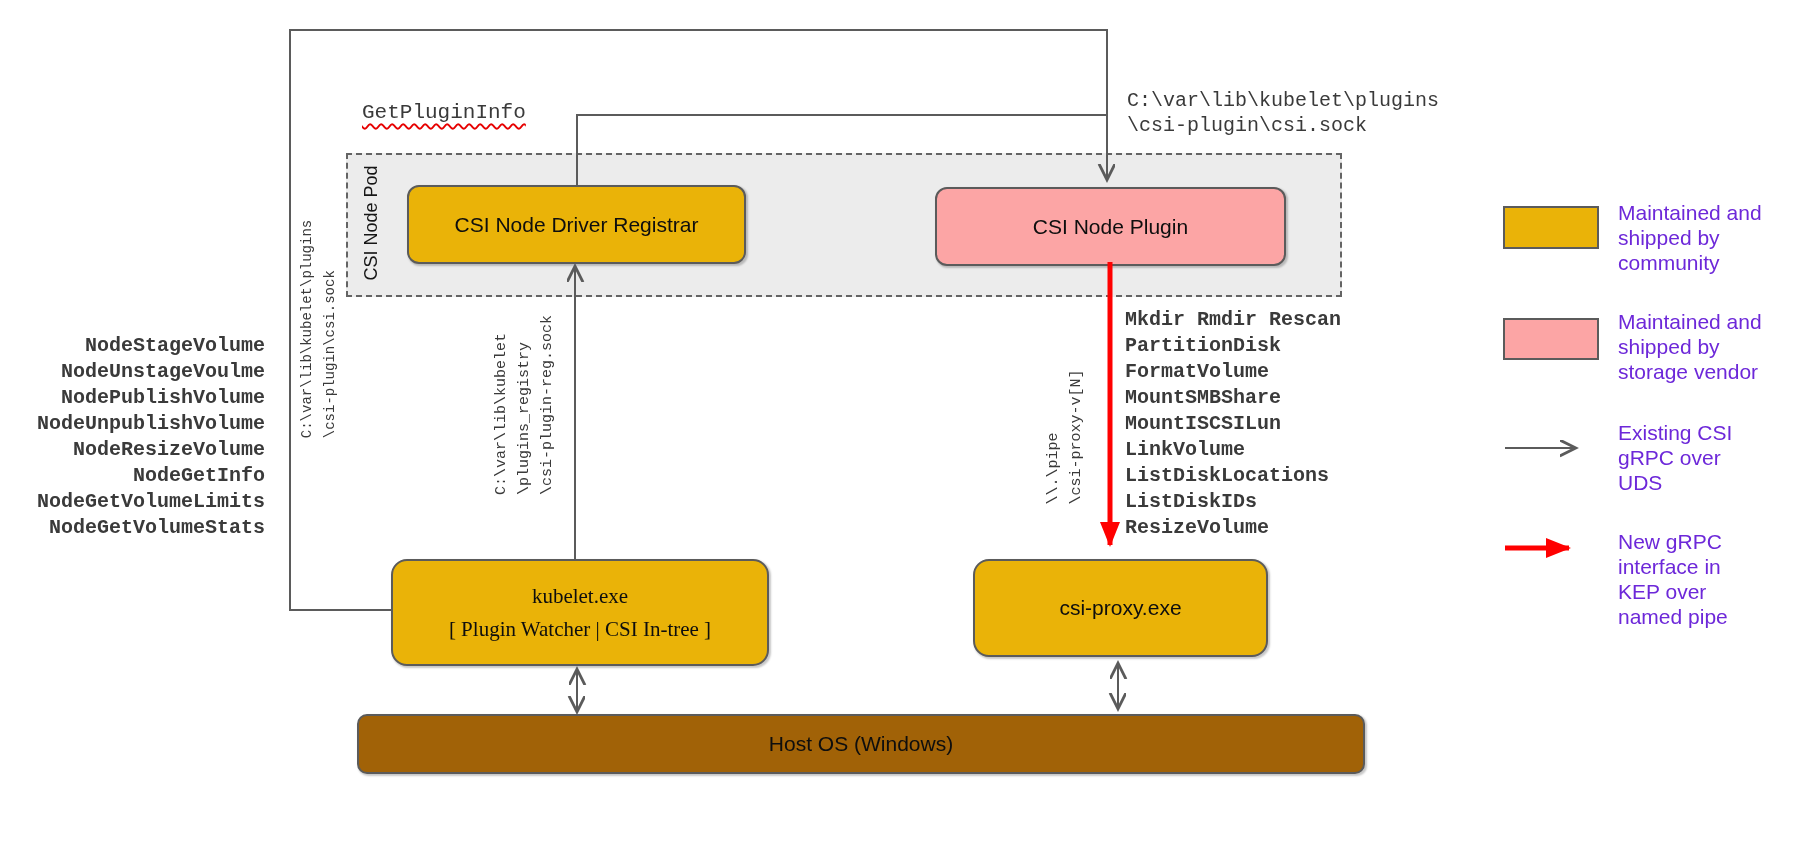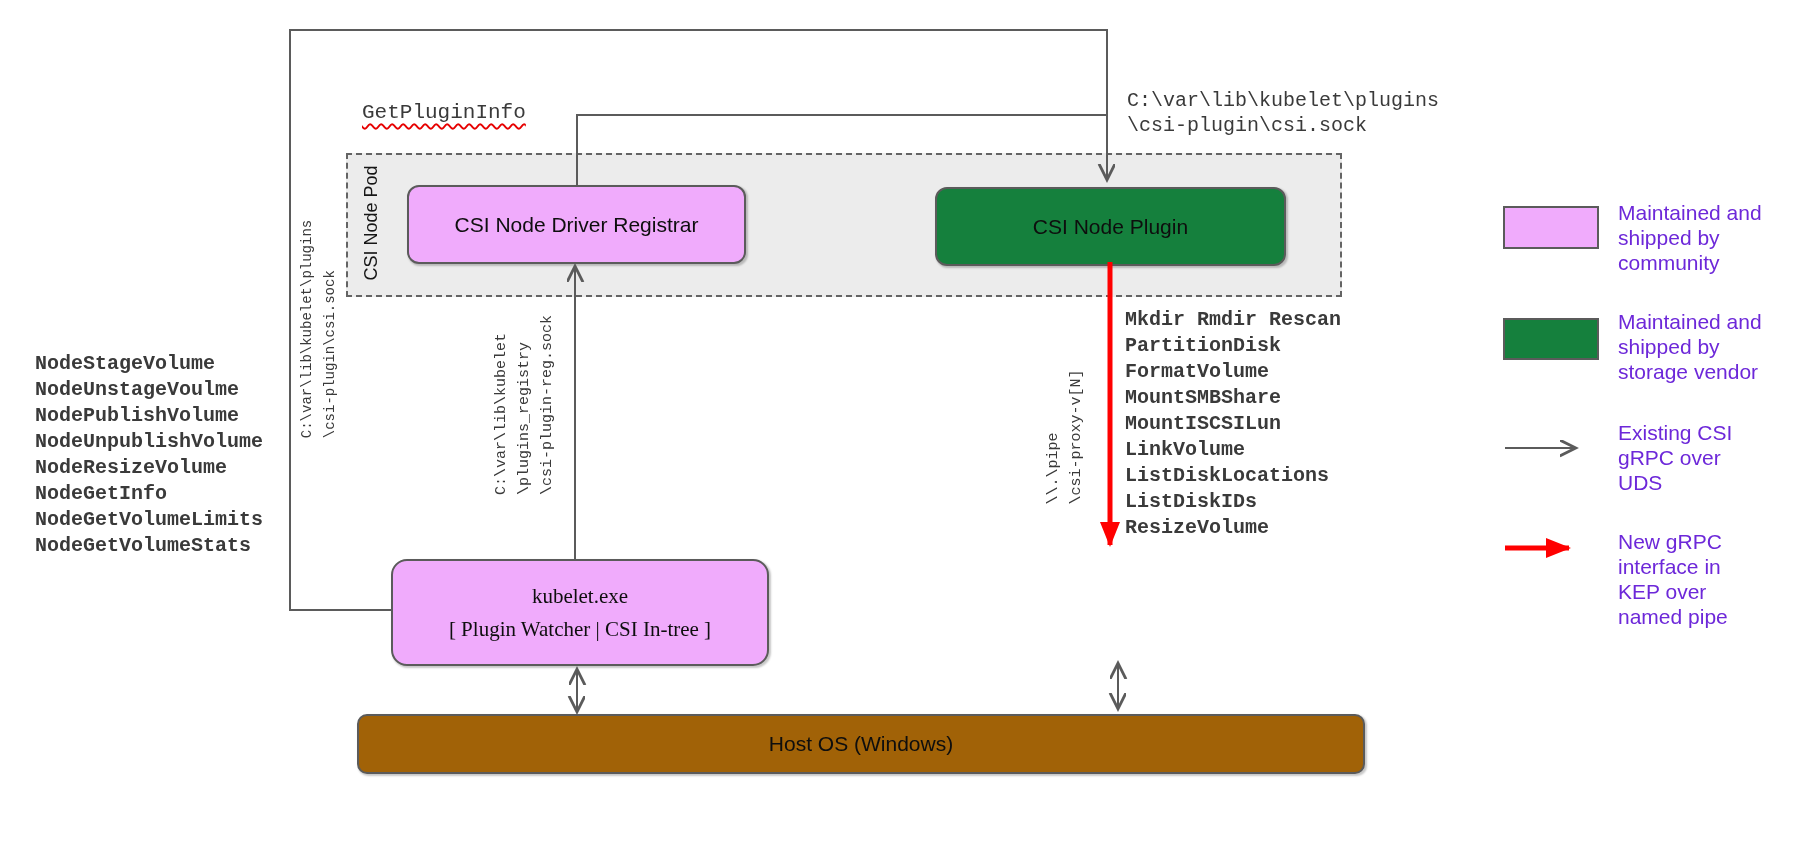--- a/index.html
+++ b/index.html
@@ -3,22 +3,22 @@
 <meta charset="utf-8">
 <style>
   html,body{margin:0;padding:0;background:#fff;}
   .canvas{position:relative;width:1818px;height:842px;background:#ffffff;overflow:hidden;
           font-family:"Liberation Sans",sans-serif;color:#111;}
   .abs{position:absolute;}
   
   .node-box{position:absolute;border:2px solid #5b5b5b;display:flex;align-items:center;justify-content:center;
             text-align:center;font-size:21px;color:#0e0e0e;box-shadow:1.5px 1.5px 2px rgba(0,0,0,.22);}
   .pod-box{position:absolute;border:2px dashed #646464;background:#ececec;}
-  .green{background:#f0abfc;}
-  .yellow{background:#15803d;}
+  .green{background:#eab308;}
+  .yellow{background:#fca5a5;}
   .blue{background:#a16207;}
   
   .mono{position:absolute;font-family:"Liberation Mono","DejaVu Sans Mono",monospace;
         color:#3a3a3a;font-size:20px;line-height:26px;white-space:pre;}
   .mono-sm{font-family:"Liberation Mono","DejaVu Sans Mono",monospace;color:#3a3a3a;}
   .rot{position:absolute;transform:translate(-50%,-50%) rotate(-90deg);white-space:pre;text-align:left;}
   .list{display:flex;flex-direction:column;font-weight:bold;}
   .multiline{white-space:pre-line;}
   .gpi{text-decoration-line:underline;text-decoration-style:wavy;text-decoration-color:#e60000;
        text-decoration-thickness:2px;text-underline-offset:5px;}
@@ -37,20 +37,23 @@
 
   <div class="node-box green" style="left:407px;top:185px;width:335px;height:75px;border-radius:12px;">
     <span>CSI Node Driver Registrar</span>
   </div>
   <div class="node-box yellow" style="left:935px;top:187px;width:347px;height:75px;border-radius:12px;">
     <span>CSI Node Plugin</span>
   </div>
   <div class="node-box green" style="left:391px;top:559px;width:374px;height:103px;border-radius:16px;line-height:33px;font-family:Liberation Serif, serif;">
     <span class="multiline">kubelet.exe
 [ Plugin Watcher | CSI In-tree ]</span>
+  </div>
+  <div class="node-box green" style="left:973px;top:559px;width:291px;height:94px;border-radius:16px;">
+    <span>csi-proxy.exe</span>
   </div>
   <div class="node-box blue" style="left:357px;top:714px;width:1004px;height:56px;border-radius:10px;">
     <span>Host OS (Windows)</span>
   </div>
 
   <svg class="overlay" width="1818" height="842">
     <defs>
       <marker id="ah-gray" orient="auto" markerWidth="10" markerHeight="10" refX="7.6" refY="4">
         <path d="M0 0 L8 4 L0 8" fill="none" stroke="#5b5b5b" stroke-width="1.4"></path>
       </marker>
@@ -77,21 +80,21 @@
 \csi-plugin\csi.sock</div>
 
   <div class="rot mono-sm" style="left:524px;top:405px;font-size:15px;line-height:23px;">C:\var\lib\kubelet
 \plugins_registry
 \csi-plugin-reg.sock</div>
 
   <div class="rot mono-sm" style="left:1065px;top:437px;font-size:15px;line-height:23px;">\\.\pipe
 \csi-proxy-v[N]</div>
 
 
-  <div class="mono list" style="left:35px;top:333px;width:230px;text-align:left;margin-top:18px;">
+  <div class="mono list" style="left:35px;top:333px;width:230px;text-align:right;">
     <span>NodeStageVolume</span>
     <span>NodeUnstageVoulme</span>
     <span>NodePublishVolume</span>
     <span>NodeUnpublishVolume</span>
     <span>NodeResizeVolume</span>
     <span>NodeGetInfo</span>
     <span>NodeGetVolumeLimits</span>
     <span>NodeGetVolumeStats</span>
   </div>
 

